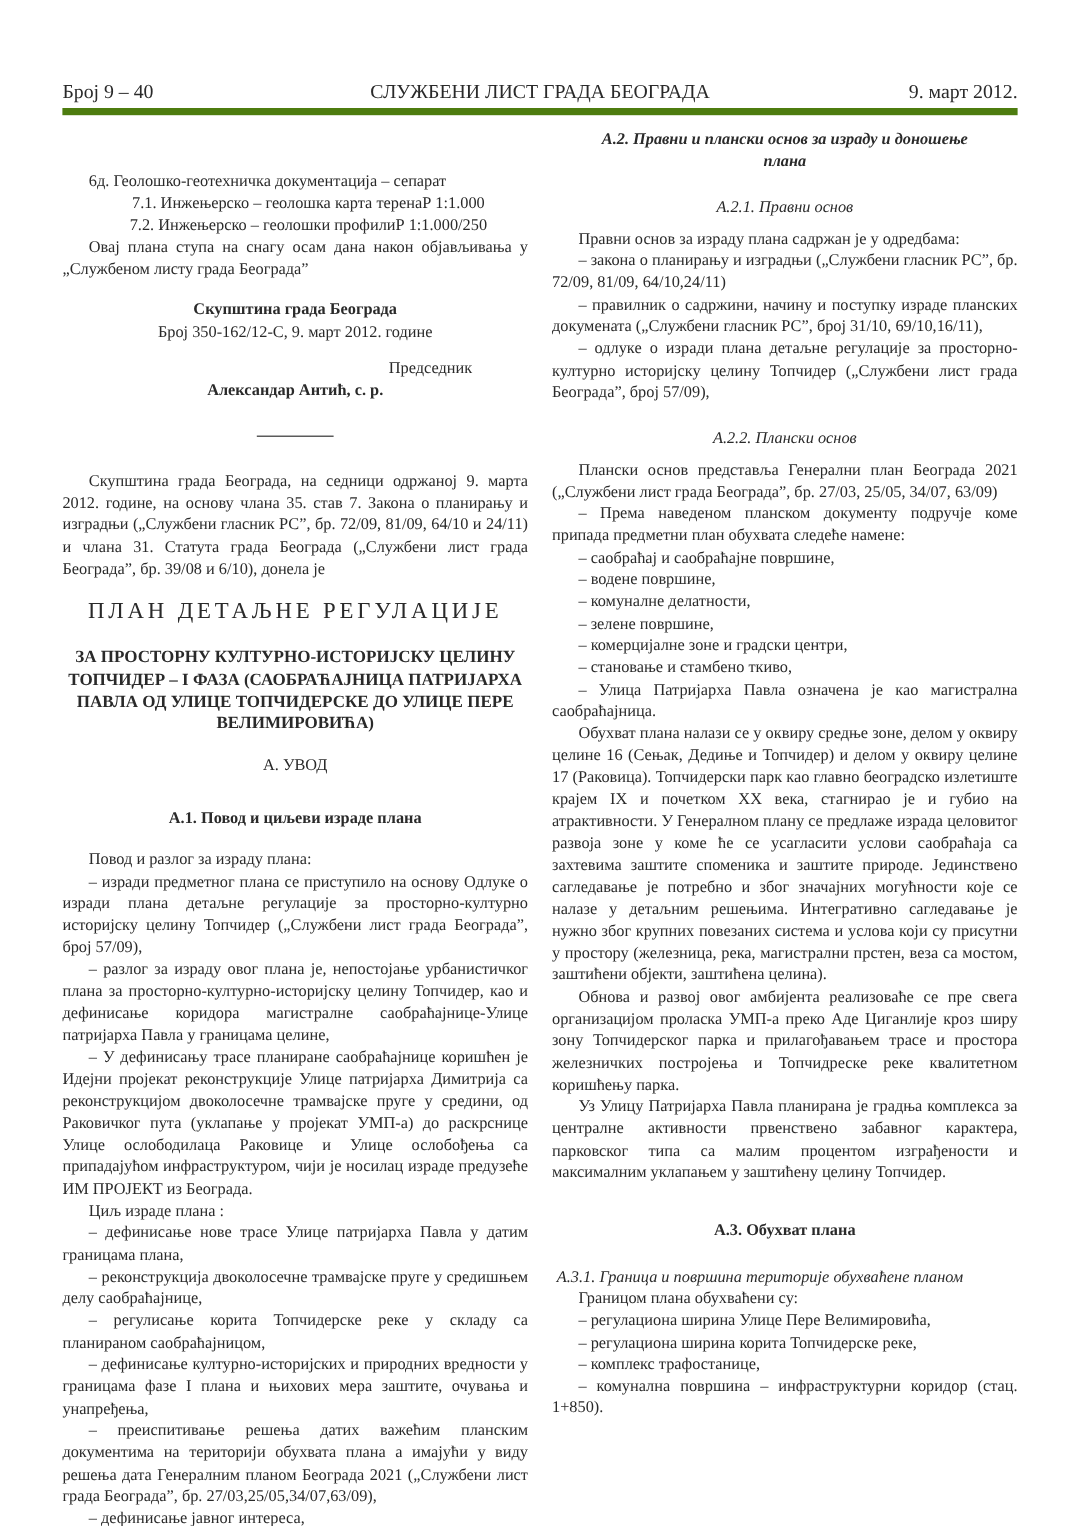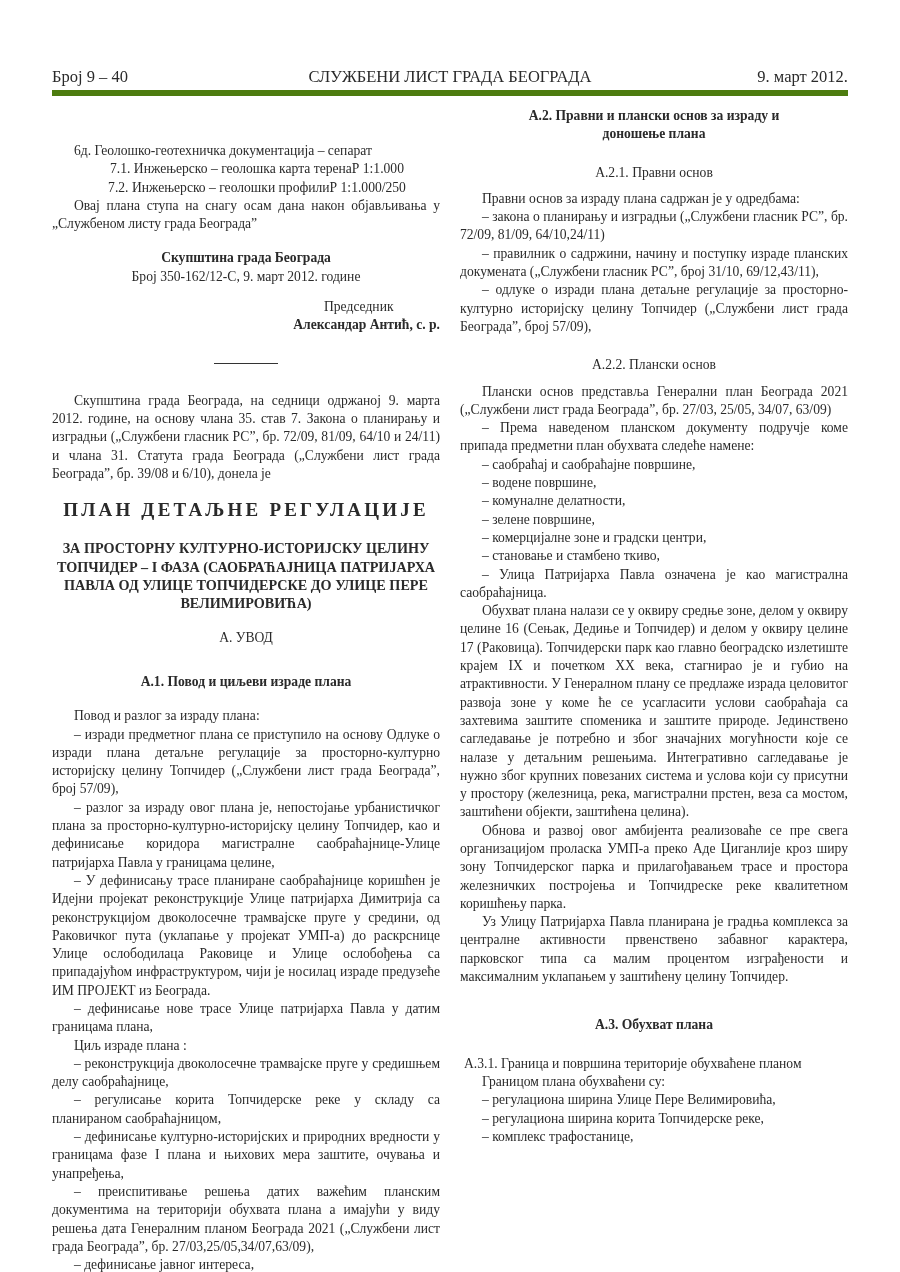--- a/index.html
+++ b/index.html
@@ -10,25 +10,25 @@
   .header .left { position: absolute; left: 0; top: 0; }
   .header .center { position: absolute; left: 0; right: 0; top: 0; text-align: center; }
   .header .right { position: absolute; right: 0; top: 0; }
   .col { position: absolute; top: 107px; font-size: 13.6px; line-height: 18.3px; }
   .col.left { left: 52px; width: 388px; margin-top: 35px; }
   .col.right { left: 460px; width: 388px; }
   p { margin: 0; text-align: justify; text-indent: 22px; }
   p.noind { text-indent: 0; }
   .c { text-align: center; text-indent: 0; }
   .b { font-weight: bold; }
-  .i { }
-  .r { text-align: right; text-indent: 0; }
+  .i { font-style: italic; }
+  .r { text-align: center; text-indent: 0; }
   .tab { display: flex; justify-content: center; padding-left: 22px; }
   .rule { width: 64px; margin: 28px auto 28px; border-top: 1.6px solid #333; }
-  .title-big { font-size: 19px; font-weight: bold; letter-spacing: 3.2px; text-align: center; margin: 18px 0 20px; }
+  .title-big { font-size: 19px; font-weight: normal; letter-spacing: 3.2px; text-align: center; margin: 18px 0 20px; }
   .title-sub { font-size: 14.2px; font-weight: bold; text-align: center; line-height: 18.3px; text-align-last: center; }
   .sp8 { height: 8px; } .sp12 { height: 12px; } .sp16 { height: 16px; } .sp20 { height: 20px; } .sp26 { height: 26px; } .sp30 { height: 30px; }
 </style>
 </head>
 <body>
 
 <div class="header">
   <span class="left">Број 9 – 40</span>
   <span class="center">СЛУЖБЕНИ ЛИСТ ГРАДА БЕОГРАДА</span>
   <span class="right">9. март 2012.</span>
@@ -57,38 +57,38 @@
   <div class="title-sub">ЗА ПРОСТОРНУ КУЛТУРНО-ИСТОРИЈСКУ ЦЕЛИНУ ТОПЧИДЕР – I ФАЗА (САОБРАЋАЈНИЦА ПАТРИЈАРХА ПАВЛА ОД УЛИЦЕ ТОПЧИДЕРСКЕ ДО УЛИЦЕ ПЕРЕ ВЕЛИМИРОВИЋА)</div>
   <div class="sp16"></div>
   <p class="c">А. УВОД</p>
   <div class="sp26"></div>
   <p class="c b">А.1. Повод и циљеви израде плана</p>
   <div class="sp16"></div>
   <p>Повод и разлог за израду плана:</p>
   <p>– изради предметног плана се приступило на основу Одлуке о изради плана детаљне регулације за просторно-културно историјску целину Топчидер („Службени лист града Београда”, број 57/09),</p>
   <p>– разлог за израду овог плана је, непостојање урбанистичког плана за просторно-културно-историјску целину Топчидер, као и дефинисање коридора магистралне саобраћајнице-Улице патријарха Павла у границама целине,</p>
   <p>– У дефинисању трасе планиране саобраћајнице коришћен је Идејни пројекат реконструкције Улице патријарха Димитрија са реконструкцијом двоколосечне трамвајске пруге у средини, од Раковичког пута (уклапање у пројекат УМП-а) до раскрснице Улице ослободилаца Раковице и Улице ослобођења са припадајућом инфраструктуром, чији је носилац израде предузеће ИМ ПРОЈЕКТ из Београда.</p>
+  <p>Циљ израде плана :</p>
   <p>– дефинисање нове трасе Улице патријарха Павла у датим границама плана,</p>
-  <p>Циљ израде плана :</p>
   <p>– реконструкција двоколосечне трамвајске пруге у средишњем делу саобраћајнице,</p>
   <p>– регулисање корита Топчидерске реке у складу са планираном саобраћајницом,</p>
   <p>– дефинисање културно-историјских и природних вредности у границама фазе I плана и њихових мера заштите, очувања и унапређења,</p>
   <p>– преиспитивање решења датих важећим планским документима на територији обухвата плана а имајући у виду решења дата Генералним планом Београда 2021 („Службени лист града Београда”, бр. 27/03,25/05,34/07,63/09),</p>
   <p>– дефинисање јавног интереса,</p>
   <p>– реконструкција и изградња инфраструктурних коридора.</p>
 </div>
 
 <div class="col right">
-  <div class="title-sub" style="font-size:13.6px; padding:0 40px;">А.2. Правни и плански основ за израду и доношење плана</div>
+  <div class="title-sub" style="font-size:13.6px; padding:0 40px;font-style:italic;">А.2. Правни и плански основ за израду и доношење плана</div>
   <div class="sp20"></div>
   <p class="c i">А.2.1. Правни основ</p>
   <div class="sp8"></div>
   <p>Правни основ за израду плана садржан је у одредбама:</p>
   <p>– закона о планирању и изградњи („Службени гласник РС”, бр. 72/09, 81/09, 64/10,24/11)</p>
-  <p>– правилник о садржини, начину и поступку израде планских докумената („Службени гласник РС”, број 31/10, 69/12,43/11),</p>
+  <p>– правилник о садржини, начину и поступку израде планских докумената („Службени гласник РС”, број 31/10, 69/10,16/11),</p>
   <p>– одлуке о изради плана детаљне регулације за просторно-културно историјску целину Топчидер („Службени лист града Београда”, број 57/09),</p>
   <div class="sp20"></div>
   <p class="c i">А.2.2. Плански основ</p>
   <div class="sp8"></div>
   <p>Плански основ представља Генерални план Београда 2021 („Службени лист града Београда”, бр. 27/03, 25/05, 34/07, 63/09)</p>
   <p>– Према наведеном планском документу подручје коме припада предметни план обухвата следеће намене:</p>
   <p>– саобраћај и саобраћајне површине,</p>
   <p>– водене површине,</p>
   <p>– комуналне делатности,</p>
   <p>– зелене површине,</p>
@@ -99,13 +99,14 @@
   <p>Обнова и развој овог амбијента реализоваће се пре свега организацијом проласка УМП-а преко Аде Циганлије кроз ширу зону Топчидерског парка и прилагођавањем трасе и простора железничких постројења и Топчидреске реке квалитетном коришћењу парка.</p>
   <p>Уз Улицу Патријарха Павла планирана је градња комплекса за централне активности првенствено забавног карактера, парковског типа са малим процентом изграђености и максималним уклапањем у заштићену целину Топчидер.</p>
   <div class="sp30"></div>
   <p class="c b">А.3. Обухват плана</p>
   <div class="sp20"></div>
   <p class="noind i" style="padding-left:4px;">А.3.1. Граница и површина територије обухваћене планом</p>
   <p>Границом плана обухваћени су:</p>
   <p>– регулациона ширина Улице Пере Велимировића,</p>
   <p>– регулациона ширина корита Топчидерске реке,</p>
   <p>– комплекс трафостанице,</p>
+  <p>– комунална површина – инфраструктурни коридор (стац. 1+850).</p>
 </div>
 
 </body></html>

